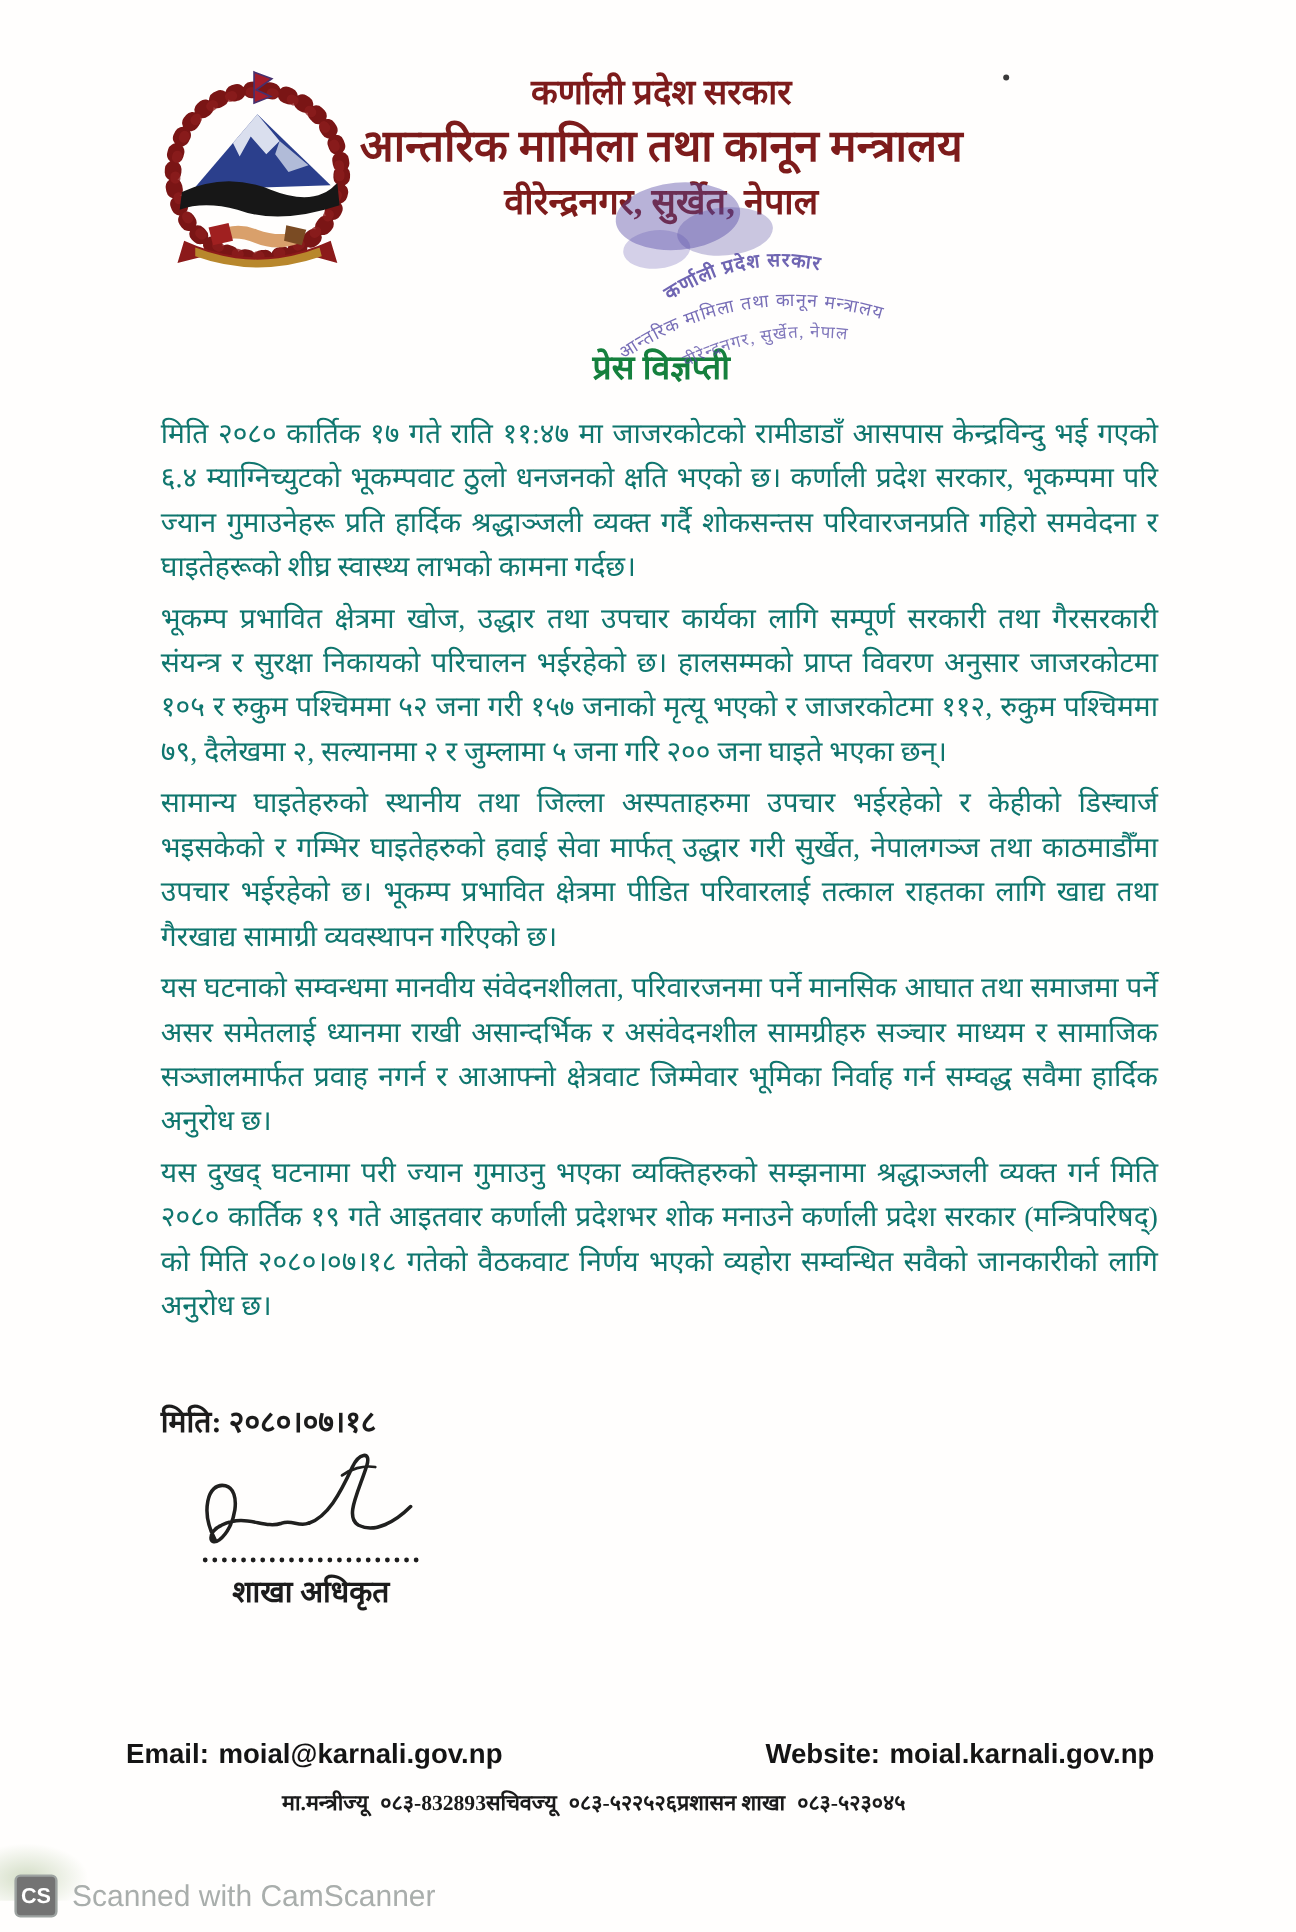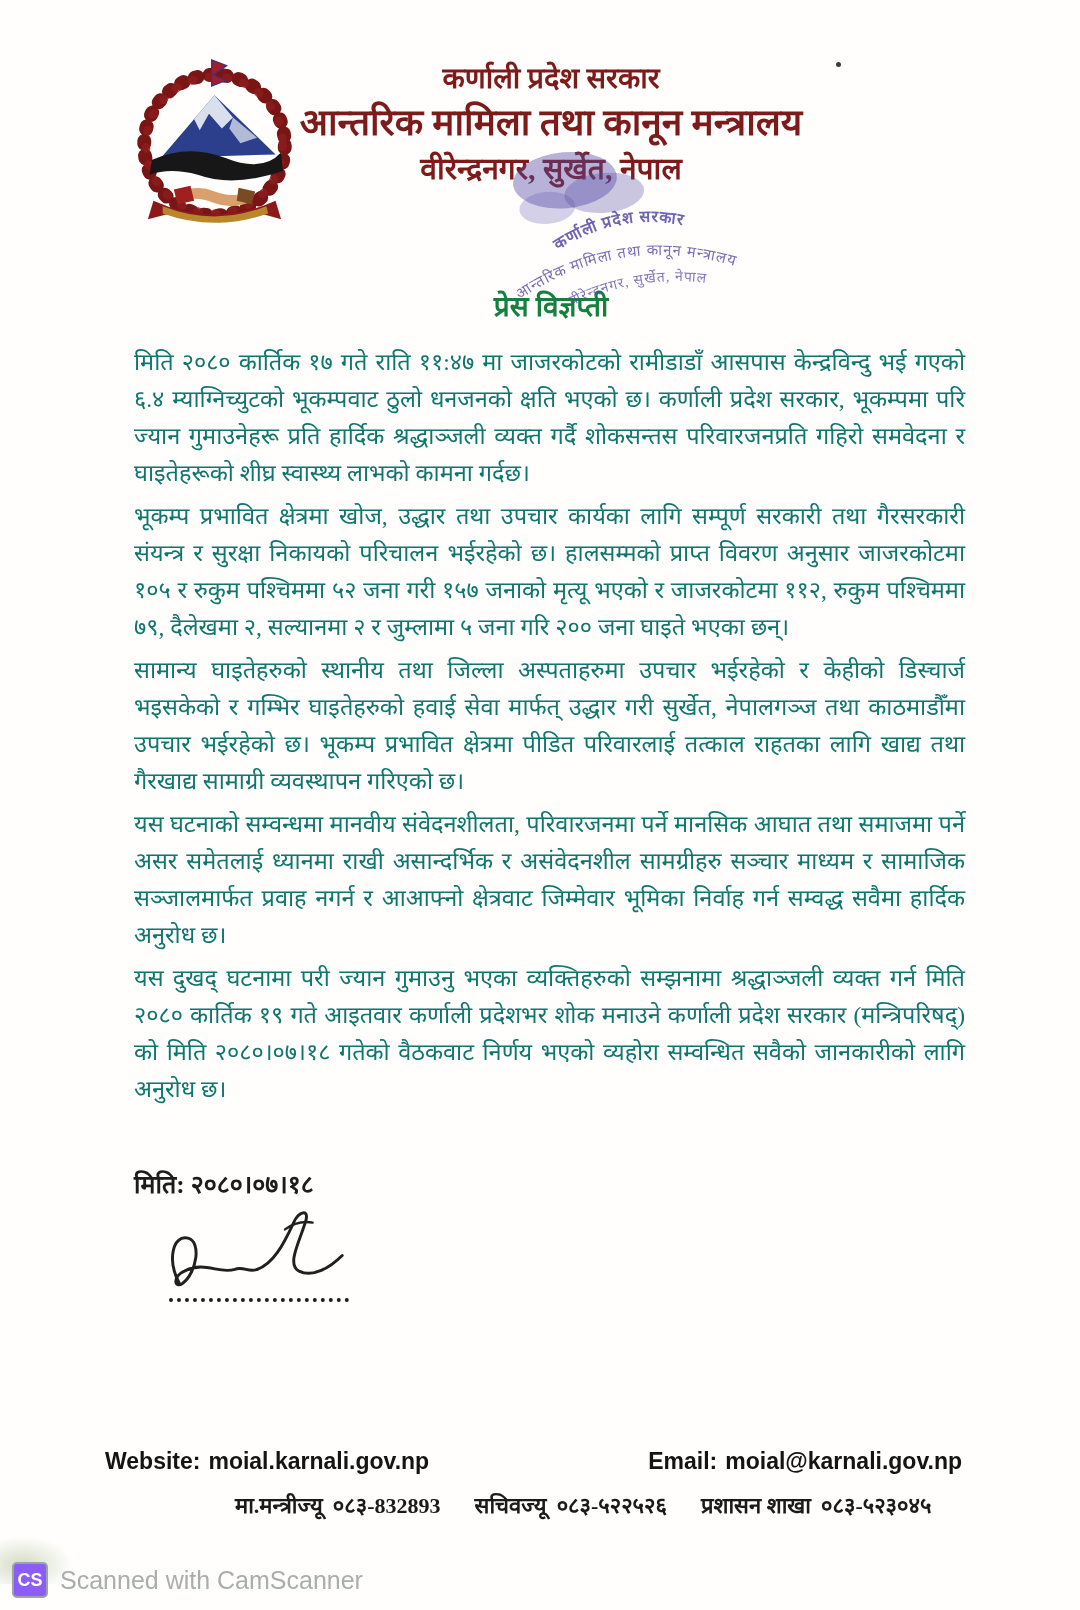--- a/index.html
+++ b/index.html
@@ -41,30 +41,30 @@
   .dotted-line { width:180px; margin:0 auto 8px auto; border-bottom:4px dotted #1d1d1d; }
   .signatory-name { font-size:25px; font-weight:bold; line-height:36px; margin-top:6px; }
   .signatory-designation { font-size:25px; font-weight:bold; line-height:36px; margin-top:8px; }
 
   
   .footer { position:absolute; left:0; right:0; top:1448px;
             font-family:"Liberation Sans","DejaVu Sans",sans-serif; }
   .footer-top { display:flex; justify-content:space-between; padding:0 118px 0 105px; }
   .footer-item { font-size:23px; font-weight:bold; color:#141414; }
   .footer-item .lbl { margin-right:8px; }
-  .footer-contacts { display:flex; gap:34px; margin:14px 0 0 235px;
+  .footer-contacts { display:flex; margin:14px 0 0 235px;
                      font-family:"Liberation Serif","DejaVu Serif",serif;
-                     font-size:22px; font-weight:bold; color:#1a1a1a; }
+                     font-size:18px; font-weight:bold; color:#1a1a1a; }
   .contact { display:flex; gap:10px; }
 
   
   .camscanner { position:absolute; left:12px; bottom:12px; display:flex; align-items:center;
                 gap:12px; color:#a9aeac; font-family:"Liberation Sans","DejaVu Sans",sans-serif;
                 font-size:25px; }
-  .cs-badge { width:36px; height:36px; background:#8b5cf6; border:2px solid #9da3a1;
+  .cs-badge { width:36px; height:36px; background:#737373; border:2px solid #9da3a1;
               border-radius:5px; color:#fff; font-weight:bold; font-size:18px;
               display:flex; align-items:center; justify-content:center; }
 
   
   .speck { position:absolute; left:836px; top:62px; width:5px; height:5px;
            background:#3a3a3a; border-radius:50%; }
   .smudge { position:absolute; left:0; bottom:26px; width:74px; height:48px;
             background:radial-gradient(ellipse at 30% 60%, rgba(145,172,115,0.40), rgba(145,172,115,0) 70%); }
 </style>
 </head>
@@ -134,30 +134,31 @@
 
   <div class="sign-date-row">
     <div class="date-line">मिति: २०८०।०७।१८</div>
     <div class="signature-col">
       <svg class="signature-svg" viewBox="0 0 240 120">
         <path d="M28 96 C14 70 20 40 38 44 C54 48 48 84 32 96 C22 103 20 88 34 82 C58 70 74 86 92 80 C102 76 108 84 118 80" fill="none" stroke="#20201f" stroke-width="3.4" stroke-linecap="round"></path>
         <path d="M118 80 C136 74 148 52 160 26 C166 13 178 10 174 24 C166 50 152 74 166 82 C182 90 202 78 216 64" fill="none" stroke="#20201f" stroke-width="3.4" stroke-linecap="round"></path>
         <path d="M150 34 C158 28 170 24 182 26" fill="none" stroke="#20201f" stroke-width="2.6" stroke-linecap="round"></path>
       </svg>
       <div class="dotted-line"></div>
+      <div class="signatory-designation">शाखा अधिकृत</div>
     </div>
   </div>
 
   <div class="footer">
     <div class="footer-top">
       <div class="footer-item">
-        <span class="lbl">Website:</span><span>moial.karnali.gov.np</span>
+        <span class="lbl">Email:</span><span>moial@karnali.gov.np</span>
       </div>
       <div class="footer-item">
-        <span class="lbl">Email:</span><span>moial@karnali.gov.np</span>
+        <span class="lbl">Website:</span><span>moial.karnali.gov.np</span>
       </div>
     </div>
     <div class="footer-contacts">
       <div class="contact">
         <span>मा.मन्त्रीज्यू</span>
         <span>०८३-832893</span>
       </div>
       <div class="contact">
         <span>सचिवज्यू</span>
         <span>०८३-५२२५२६</span>

